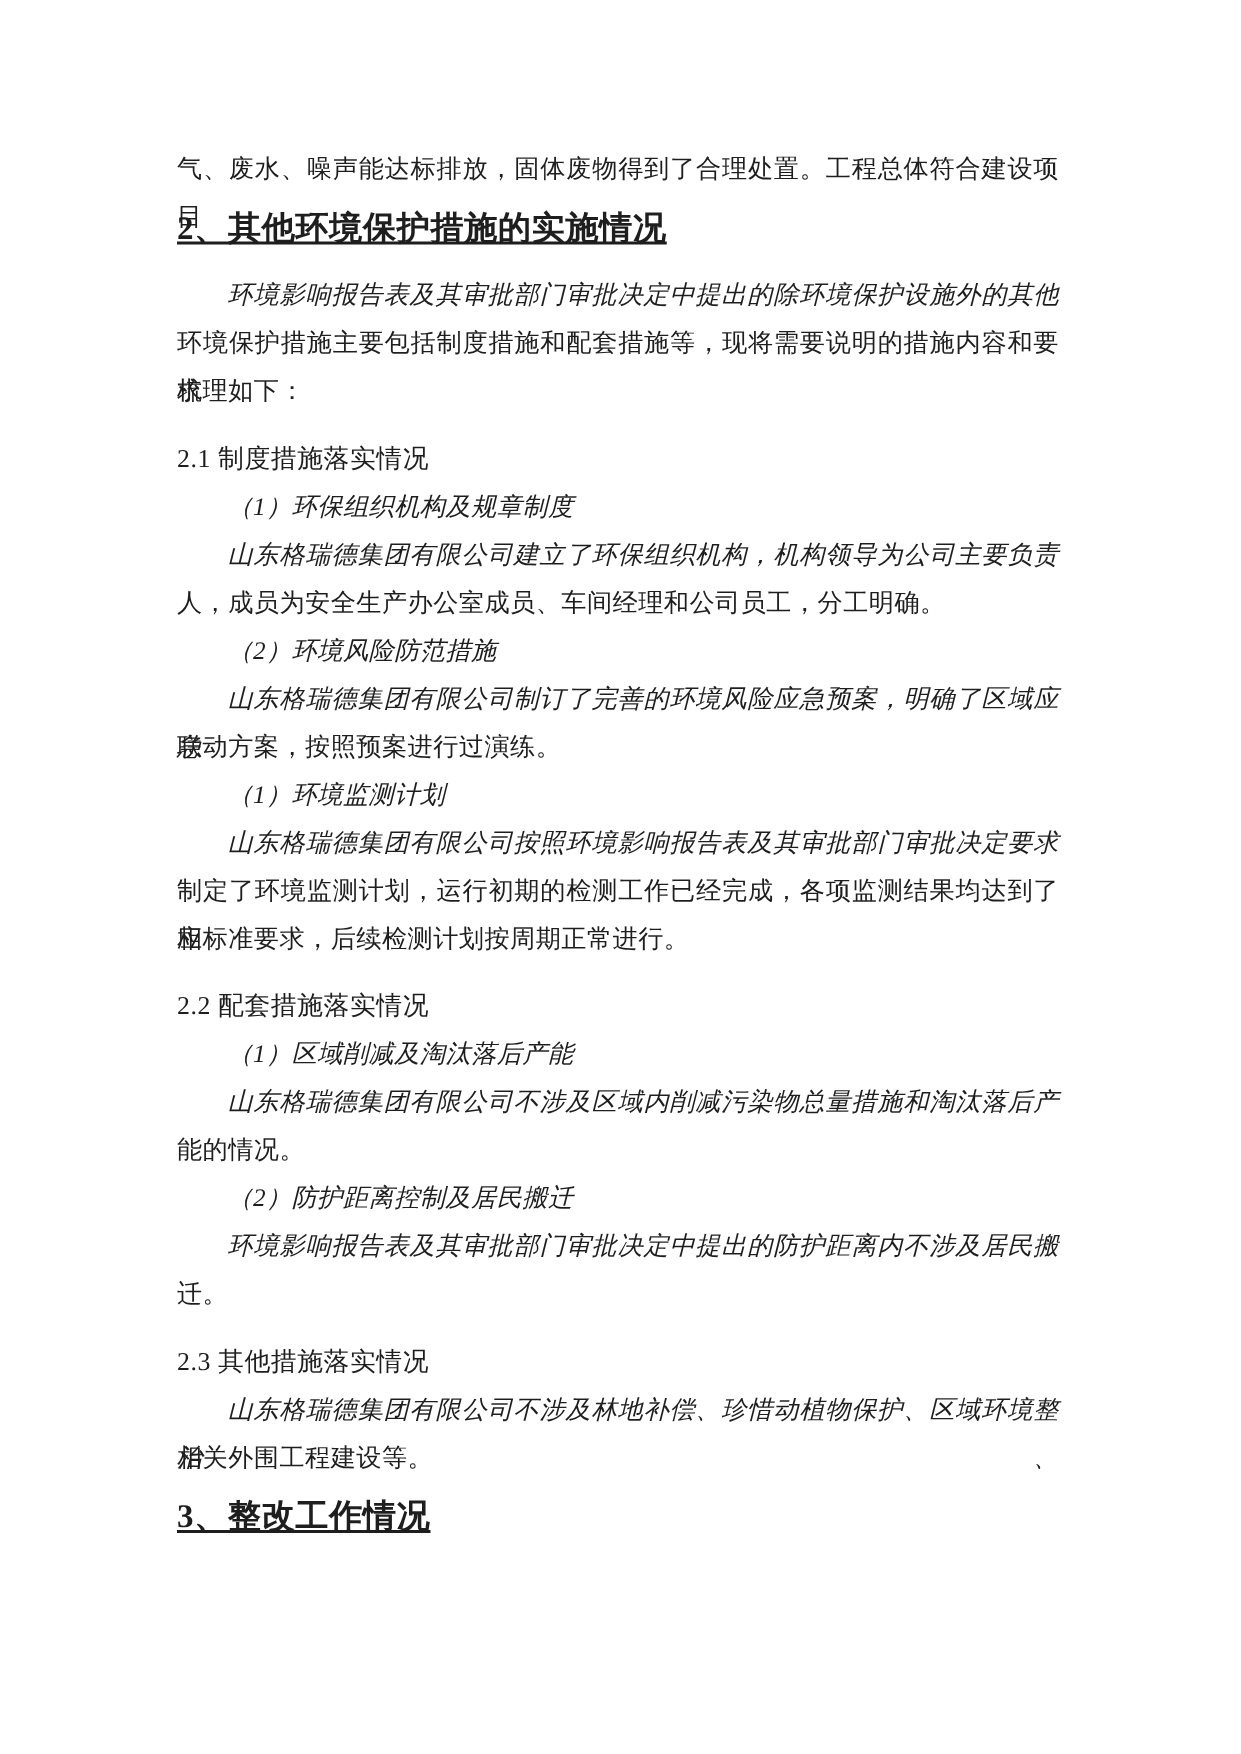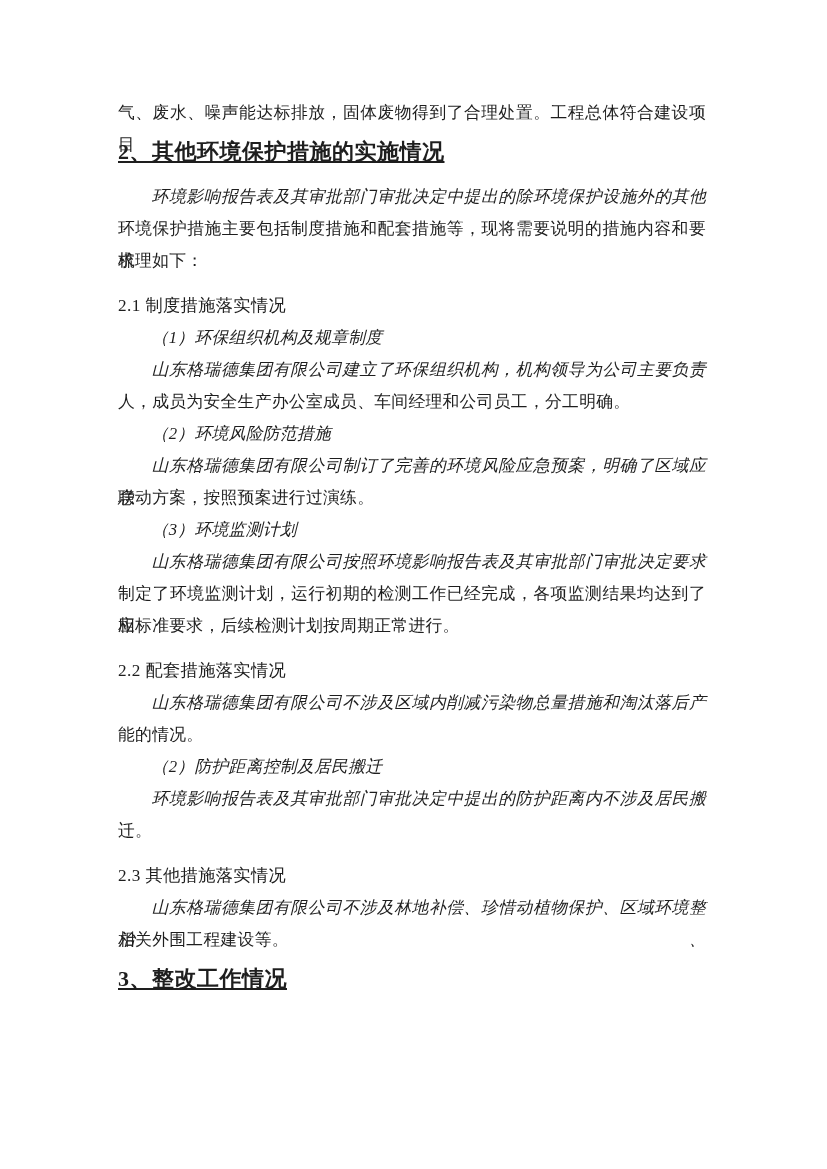--- a/index.html
+++ b/index.html
@@ -63,25 +63,26 @@
       <div class="line body indent justify">环境影响报告表及其审批部门审批决定中提出的除环境保护设施外的其他</div>
       <div class="line body justify">环境保护措施主要包括制度措施和配套措施等，现将需要说明的措施内容和要求</div>
       <div class="line body">梳理如下：</div>
       <div class="line h3">2.1 制度措施落实情况</div>
       <div class="line body indent">（1）环保组织机构及规章制度</div>
       <div class="line body indent justify">山东格瑞德集团有限公司建立了环保组织机构，机构领导为公司主要负责</div>
       <div class="line body">人，成员为安全生产办公室成员、车间经理和公司员工，分工明确。</div>
       <div class="line body indent">（2）环境风险防范措施</div>
       <div class="line body indent justify">山东格瑞德集团有限公司制订了完善的环境风险应急预案，明确了区域应急</div>
       <div class="line body">联动方案，按照预案进行过演练。</div>
-      <div class="line body indent">（3）环境监测计划</div>
+      <div class="line body indent">（1）环境监测计划</div>
       <div class="line body indent justify">山东格瑞德集团有限公司按照环境影响报告表及其审批部门审批决定要求</div>
       <div class="line body justify">制定了环境监测计划，运行初期的检测工作已经完成，各项监测结果均达到了相</div>
       <div class="line body">应标准要求，后续检测计划按周期正常进行。</div>
       <div class="line h3">2.2 配套措施落实情况</div>
+      <div class="line body indent">（1）区域削减及淘汰落后产能</div>
       <div class="line body indent justify">山东格瑞德集团有限公司不涉及区域内削减污染物总量措施和淘汰落后产</div>
       <div class="line body">能的情况。</div>
       <div class="line body indent">（2）防护距离控制及居民搬迁</div>
       <div class="line body indent justify">环境影响报告表及其审批部门审批决定中提出的防护距离内不涉及居民搬</div>
       <div class="line body">迁。</div>
       <div class="line h3">2.3 其他措施落实情况</div>
       <div class="line body indent justify">山东格瑞德集团有限公司不涉及林地补偿、珍惜动植物保护、区域环境整治、</div>
       <div class="line body">相关外围工程建设等。</div>
       <div class="line h2">3、整改工作情况</div>
     </div>

